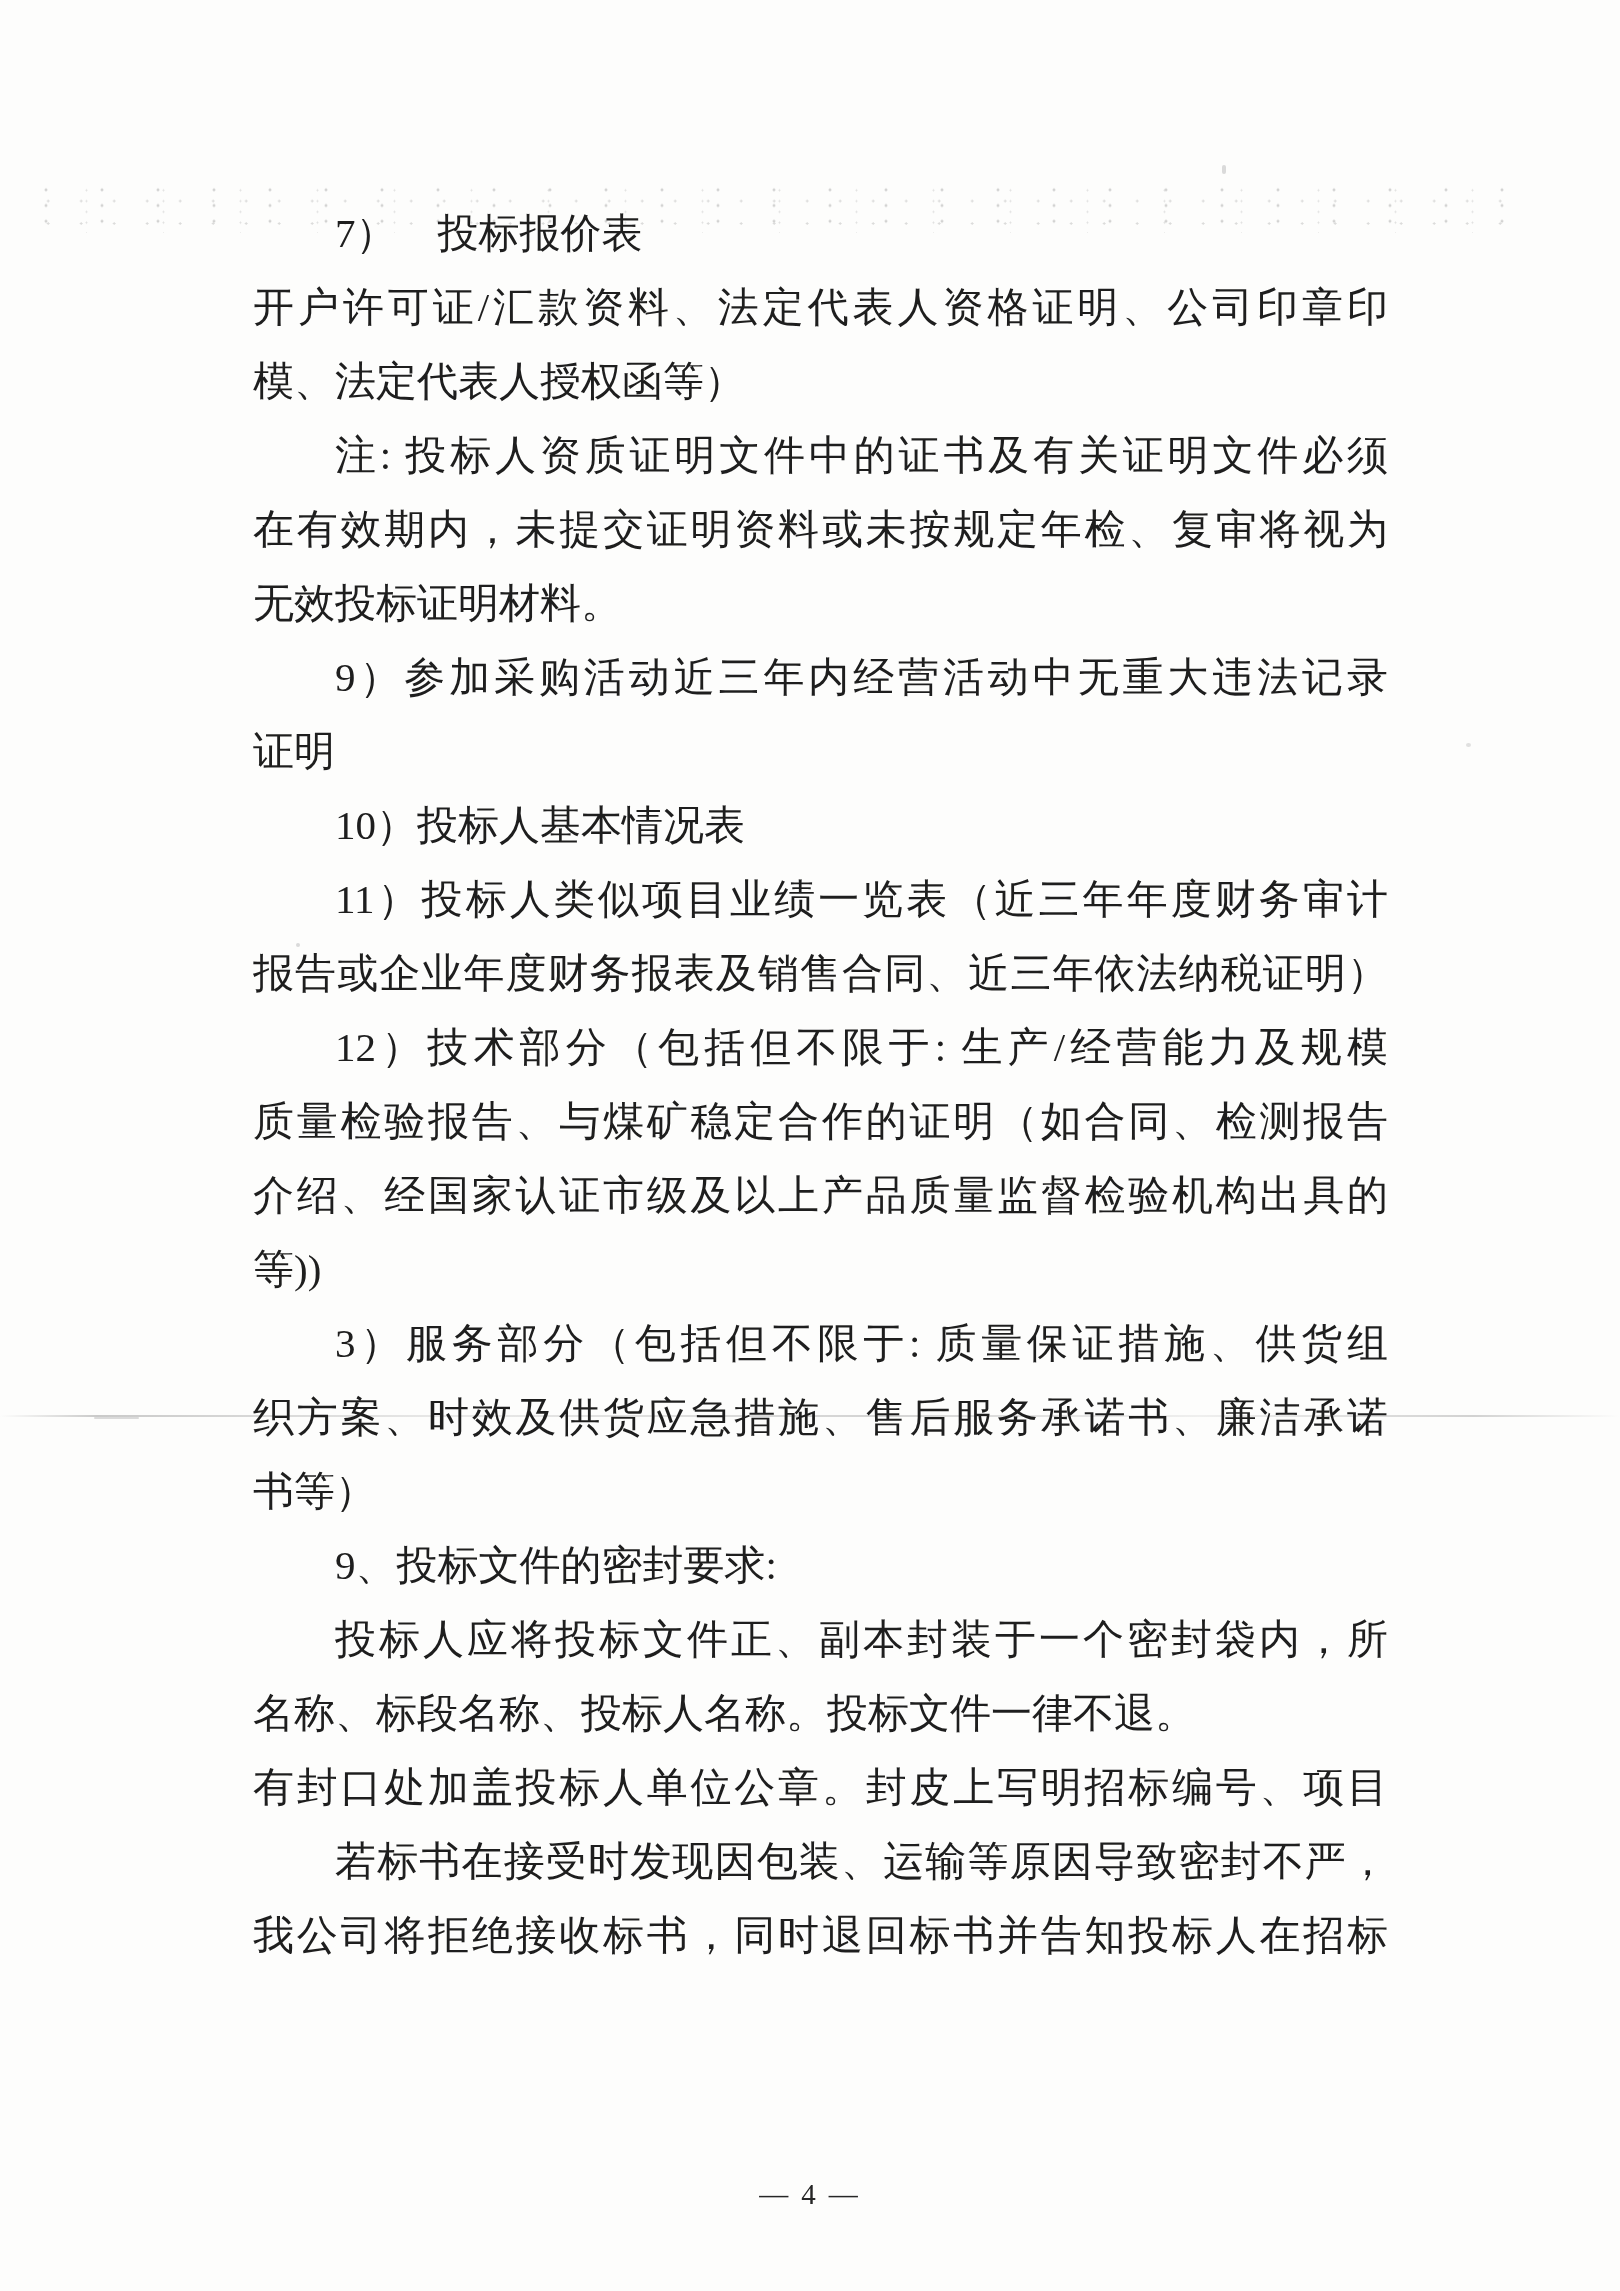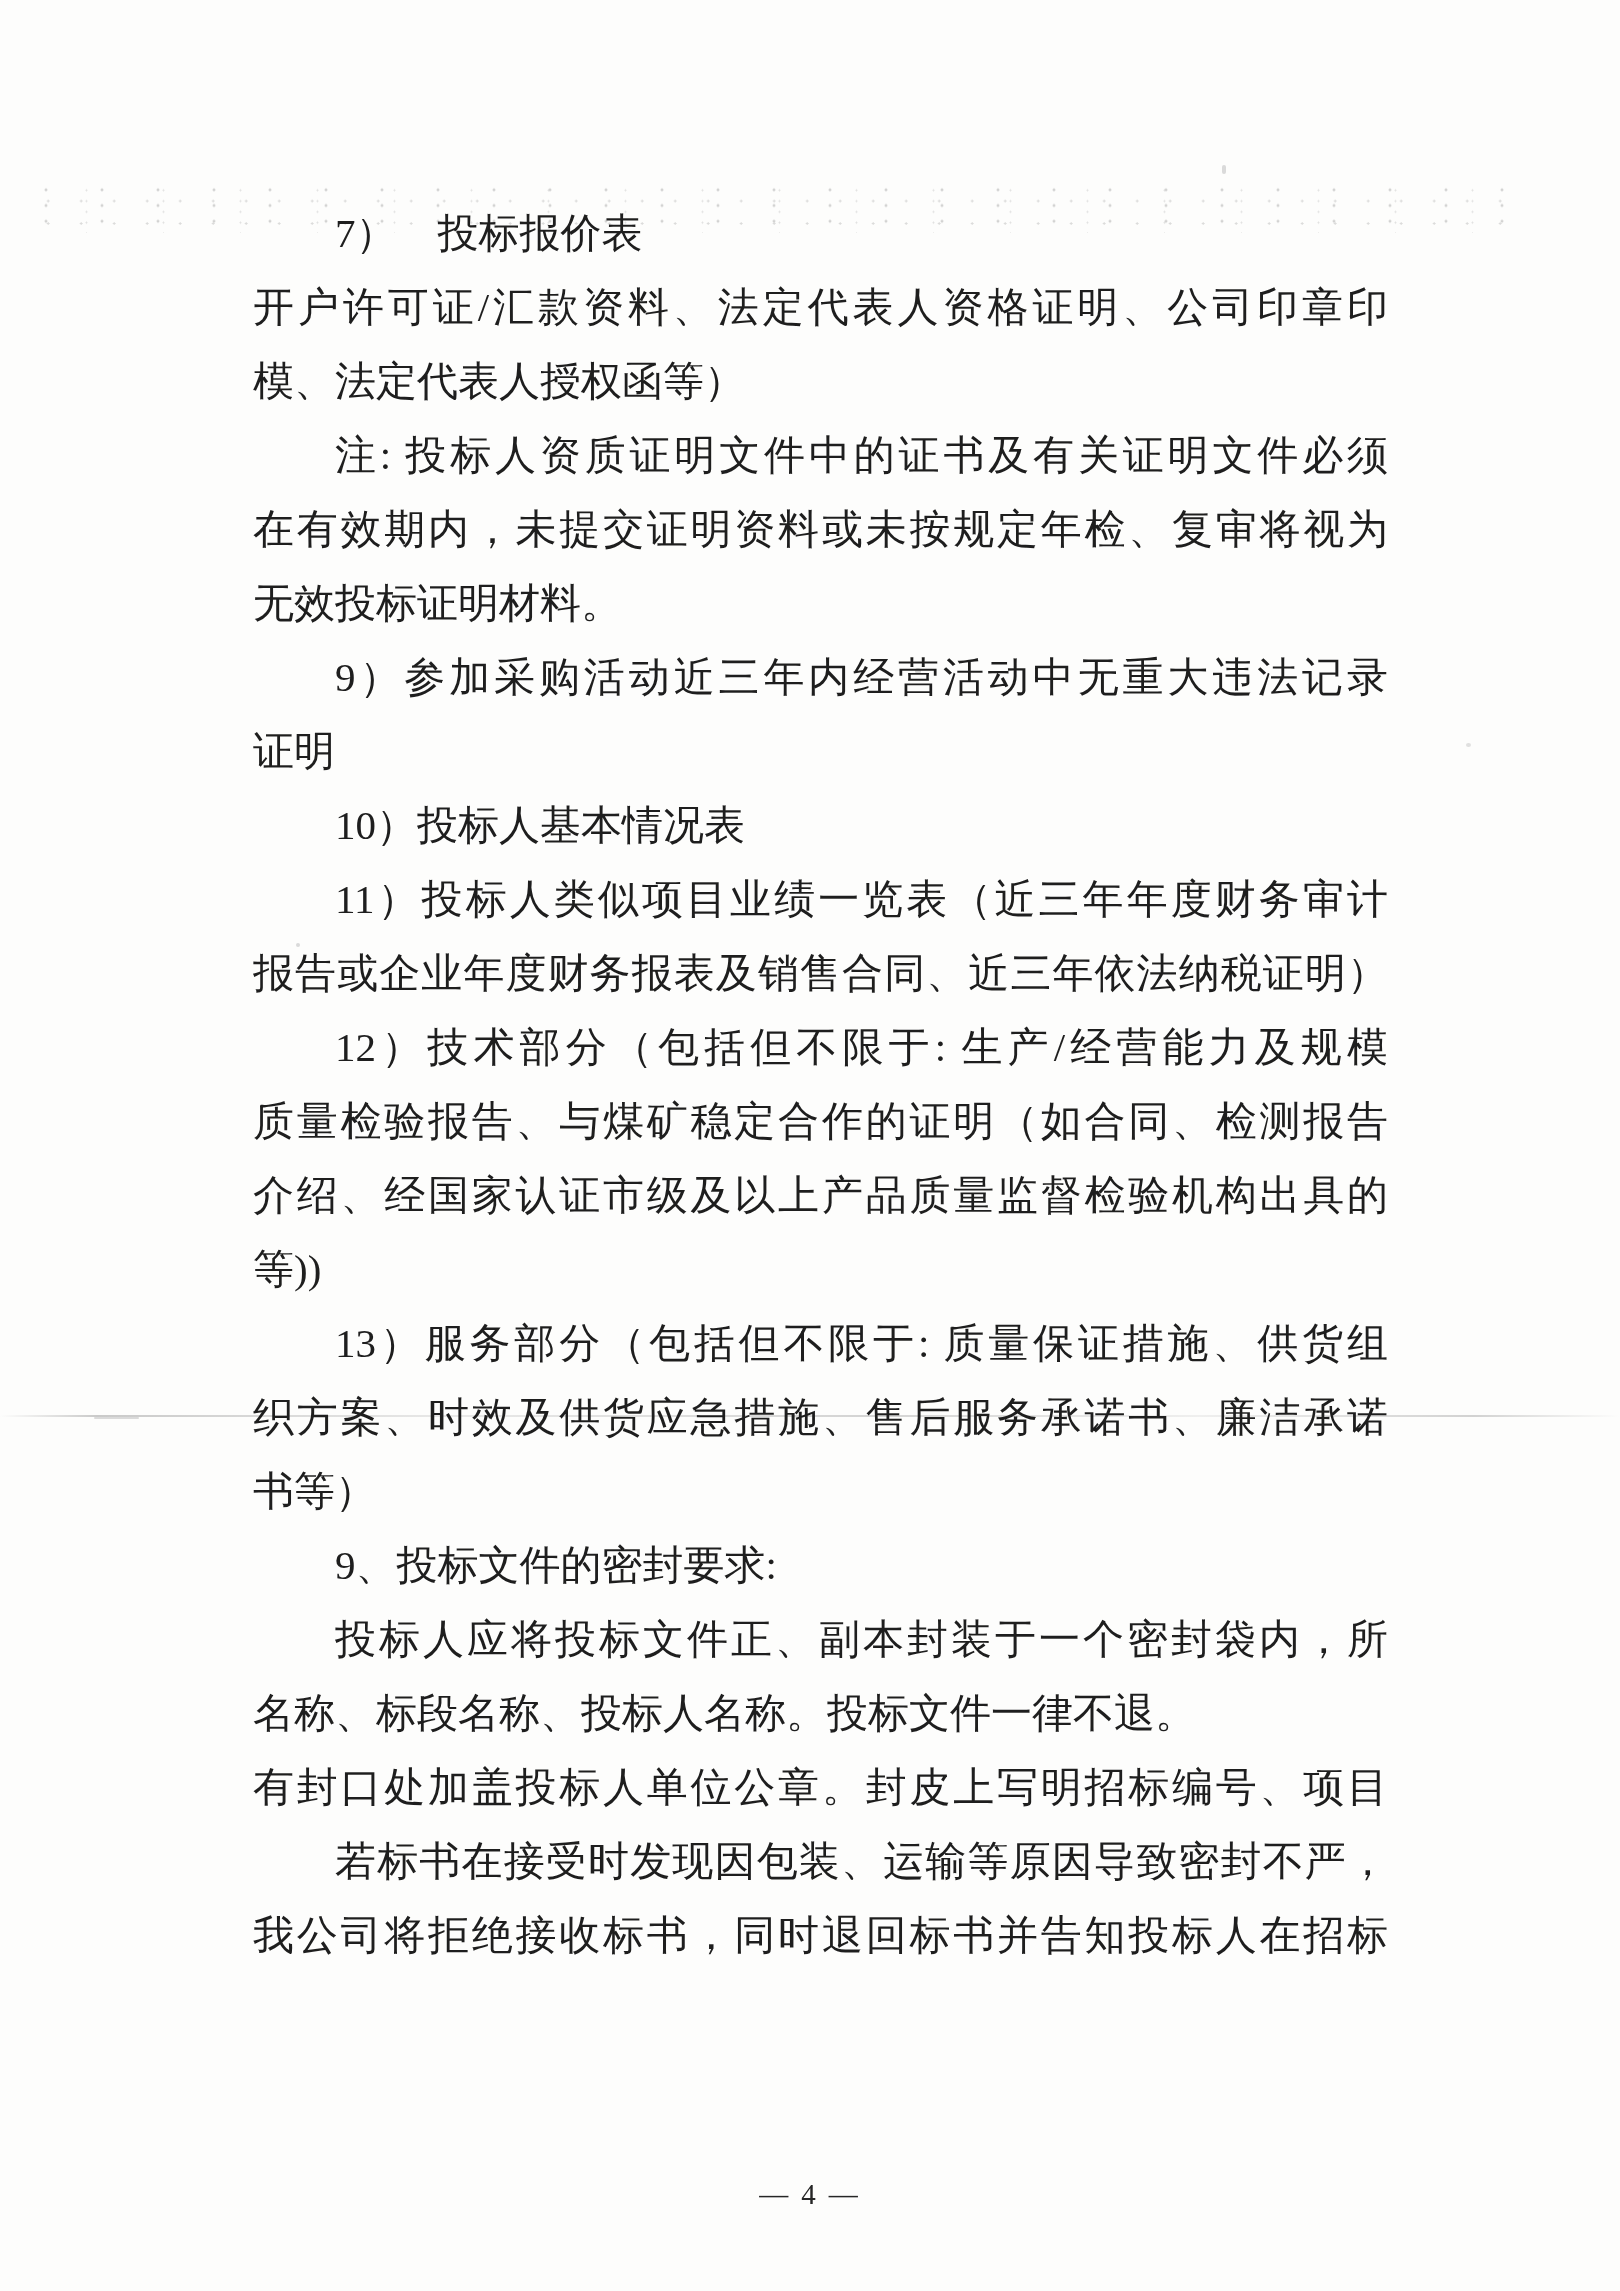--- a/index.html
+++ b/index.html
@@ -89,21 +89,21 @@
       <div class="line">无效投标证明材料。</div>
       <div class="line indent fill">9）参加采购活动近三年内经营活动中无重大违法记录</div>
       <div class="line">证明</div>
       <div class="line indent">10）投标人基本情况表</div>
       <div class="line indent fill">11）投标人类似项目业绩一览表（近三年年度财务审计</div>
       <div class="line fill">报告或企业年度财务报表及销售合同、近三年依法纳税证明）</div>
       <div class="line indent fill">12）技术部分（包括但不限于: 生产/经营能力及规模</div>
       <div class="line fill">质量检验报告、与煤矿稳定合作的证明（如合同、检测报告</div>
       <div class="line fill">介绍、经国家认证市级及以上产品质量监督检验机构出具的</div>
       <div class="line">等))</div>
-      <div class="line indent fill">13）服务部分（包括但不限于: 质量保证措施、供货组</div>
+      <div class="line indent fill">3）服务部分（包括但不限于: 质量保证措施、供货组</div>
       <div class="line fill">织方案、时效及供货应急措施、售后服务承诺书、廉洁承诺</div>
       <div class="line">书等）</div>
       <div class="line indent">9、投标文件的密封要求:</div>
       <div class="line indent fill">投标人应将投标文件正、副本封装于一个密封袋内，所</div>
       <div class="line">名称、标段名称、投标人名称。投标文件一律不退。</div>
       <div class="line fill">有封口处加盖投标人单位公章。封皮上写明招标编号、项目</div>
       <div class="line indent fill">若标书在接受时发现因包装、运输等原因导致密封不严，</div>
       <div class="line fill">我公司将拒绝接收标书，同时退回标书并告知投标人在招标</div>
     </div>
 

